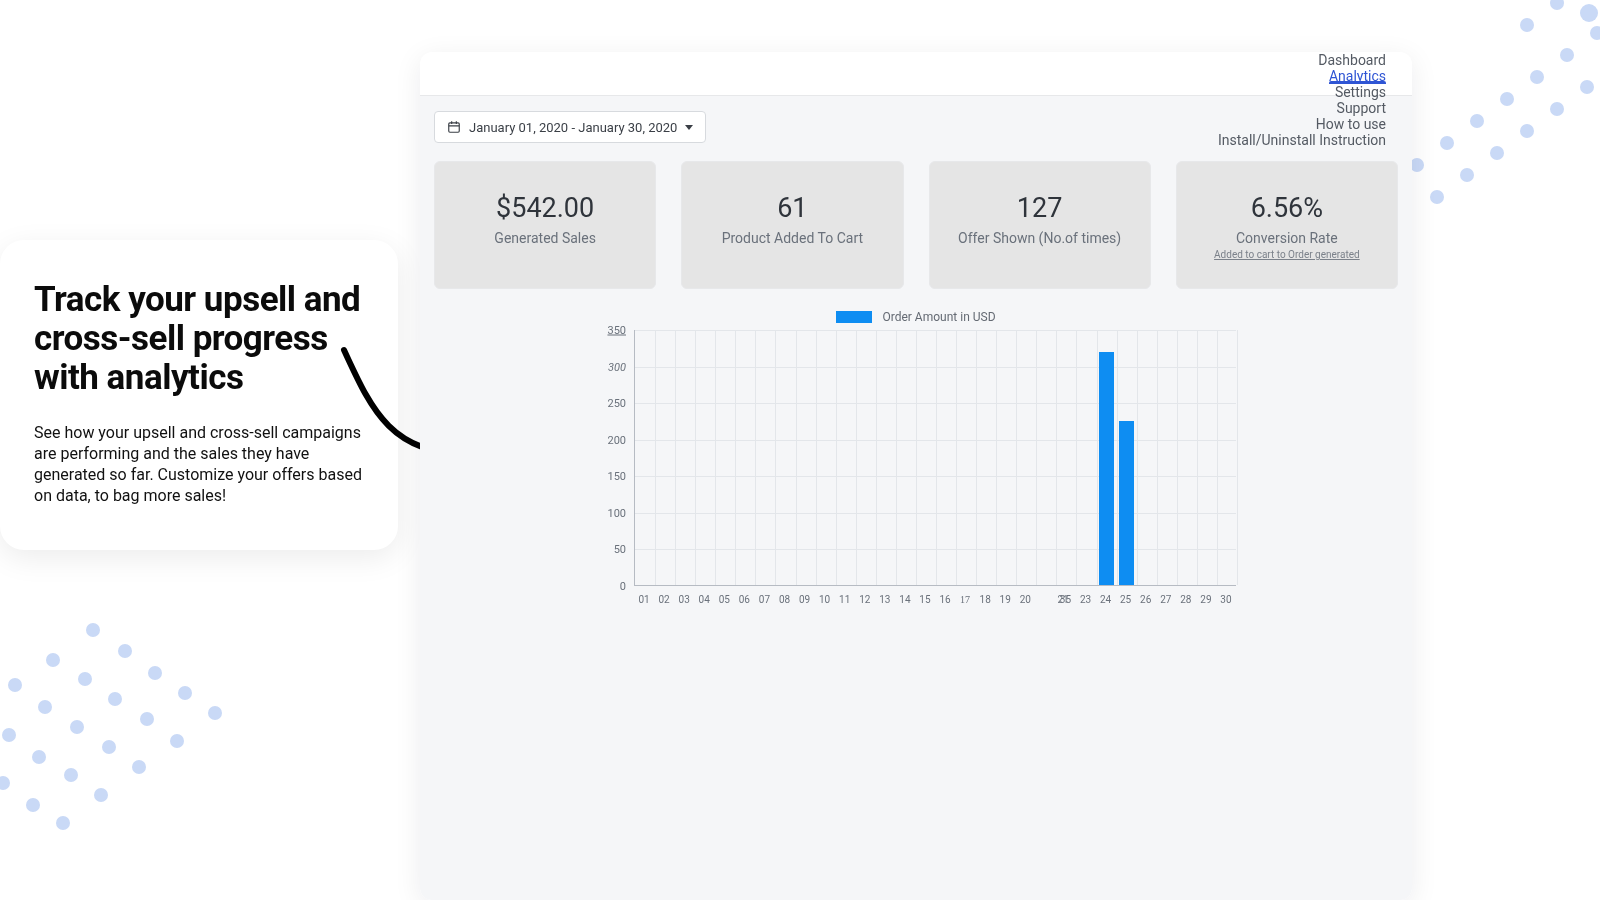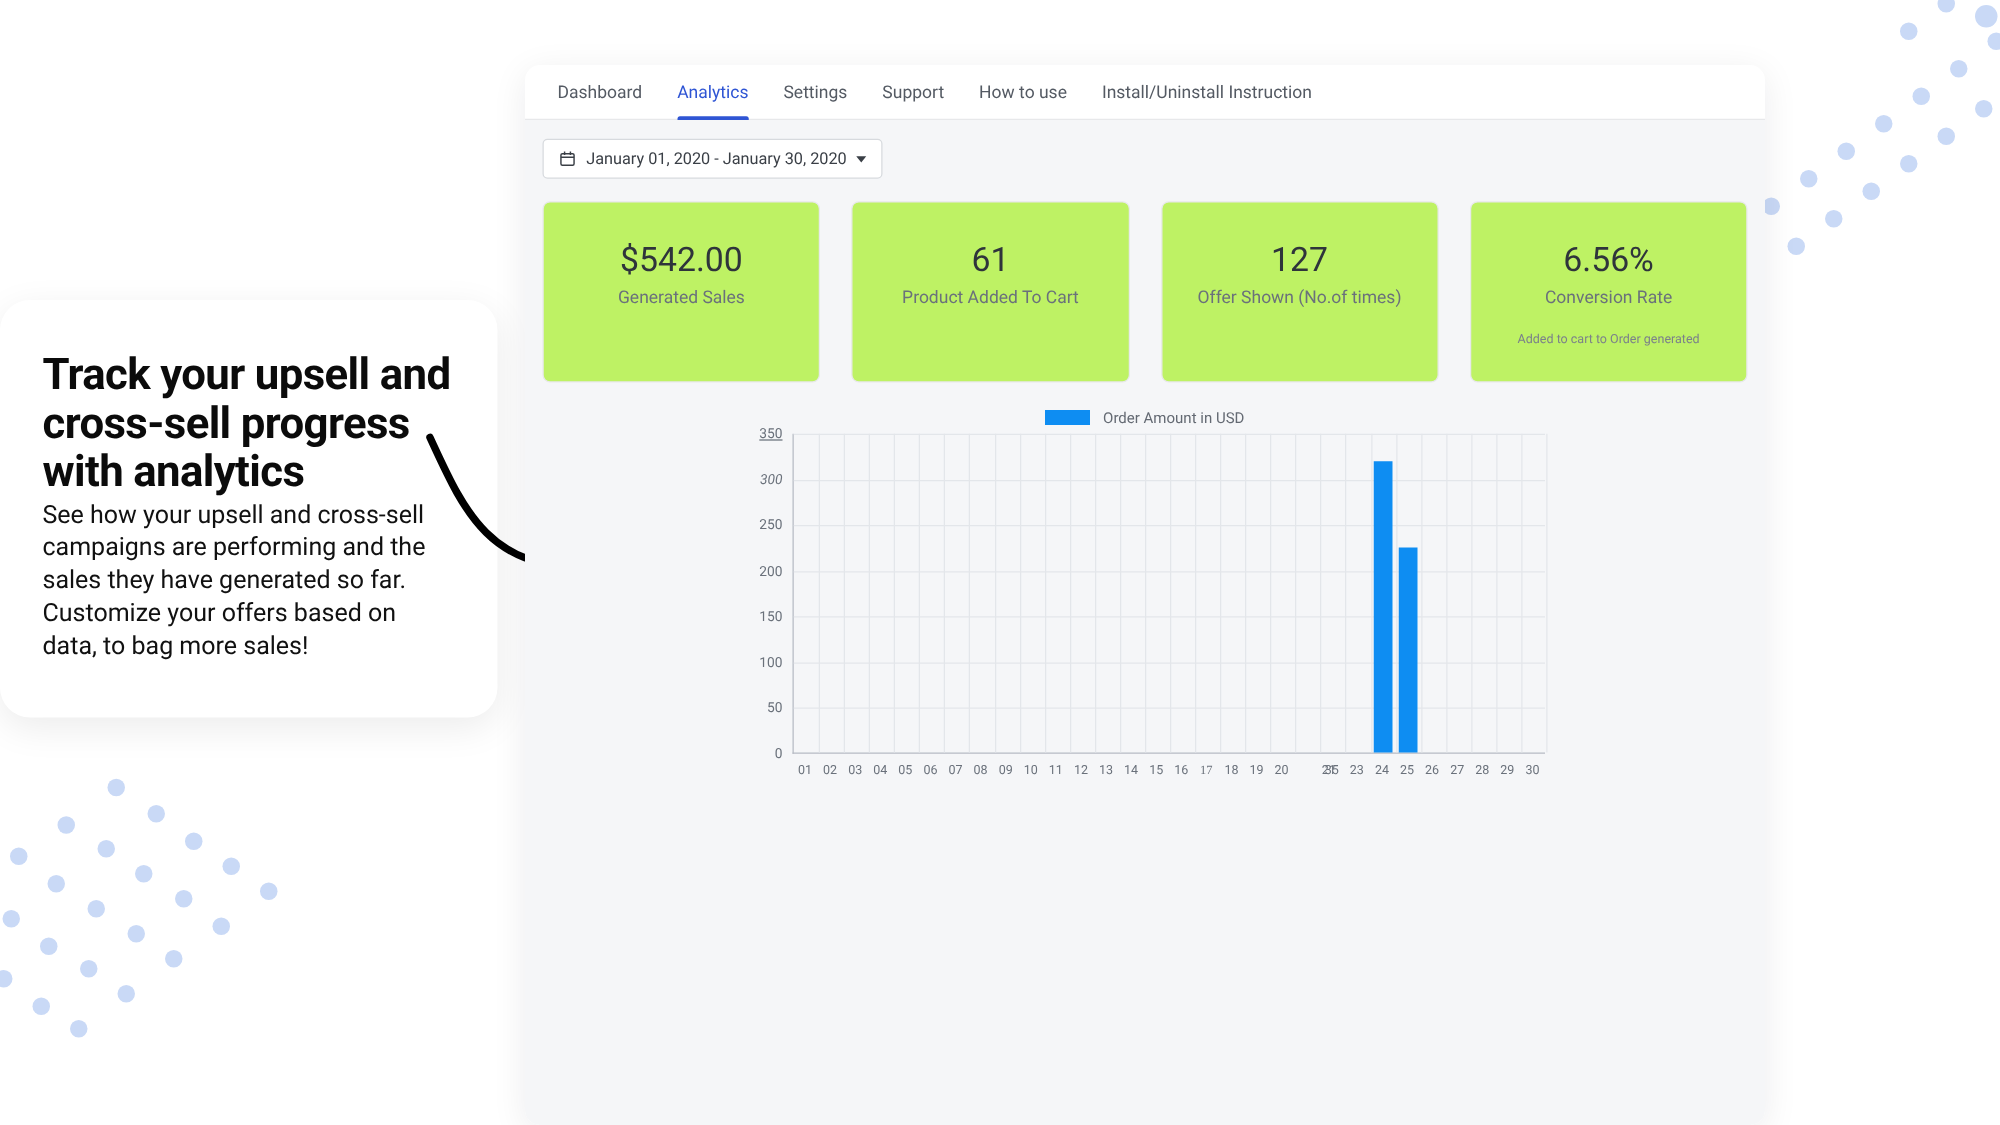--- a/index.html
+++ b/index.html
@@ -7,41 +7,41 @@
 
   
   .dots { position: absolute; pointer-events: none; }
   .dots.topright { top: -10px; right: -30px; width: 260px; height: 240px; }
   .dots.left { top: 620px; left: -10px; width: 300px; height: 240px; }
   .dot { position: absolute; width: 14px; height: 14px; border-radius: 50%; background: #c9d9f6; }
 
   
   .callout { position: absolute; left: 0; top: 240px; width: 398px; background: #fff; border-radius: 24px; padding: 40px 34px 44px 34px; box-shadow: 0 8px 30px rgba(0,0,0,0.08); }
   .callout h1 { font-size: 35px; line-height: 1.12; font-weight: 700; color: #0b0b0b; letter-spacing: -0.5px; }
-  .callout p { font-size: 20px; line-height: 1.32; color: #111; }
+  .callout p { margin-top: 24px; font-size: 16px; line-height: 1.32; color: #111; }
 
   .arrow { position: absolute; left: 330px; top: 346px; pointer-events: none; }
 
   
   .app { position: absolute; left: 420px; top: 52px; right: 188px; bottom: 0; width: 992px; background: #fff; border-radius: 12px; box-shadow: 0 6px 28px rgba(16,24,40,0.08); overflow: hidden; display: flex; flex-direction: column; }
-  .tabs { display: flex; align-items: center; height: 44px; padding: 0 12px; border-bottom: 1px solid #e7e8ea; }
+  .tabs { display: flex; align-items: flex-end; height: 44px; padding: 0 12px; border-bottom: 1px solid #e7e8ea; flex-direction: column; }
   .tab { padding: 0 14px; height: 44px; display: flex; align-items: center; font-size: 14px; color: #545a63; cursor: pointer; position: relative; }
   .tab.active { color: #2f55d4; }
   .tab.active::after { content: ""; position: absolute; left: 14px; right: 14px; bottom: 0; height: 3px; background: #2f55d4; border-radius: 2px 2px 0 0; }
 
   .app-body { flex: 1; background: #f5f6f8; padding: 15px 14px 20px 14px; }
 
   .daterange { display: inline-flex; align-items: center; gap: 8px; height: 32px; padding: 0 12px; background: #fff; border: 1px solid #d7dade; border-radius: 4px; font-size: 13px; color: #3a3f46; cursor: pointer; }
   .caret { width: 0; height: 0; border-left: 4px solid transparent; border-right: 4px solid transparent; border-top: 5px solid #3a3f46; }
 
   .stats { display: flex; gap: 25px; margin-top: 18px; }
-  .card { flex: 1; background: #bef264; border: 1px solid #e7e8ea; border-radius: 6px; padding: 30px 10px 28px; text-align: center; }
+  .card { flex: 1; background: #e5e5e5; border: 1px solid #e7e8ea; border-radius: 6px; padding: 30px 10px 28px; text-align: center; }
   .card .value { font-size: 27px; color: #2f343b; font-weight: 400; }
   .card .label { margin-top: 6px; font-size: 14px; color: #6a717b; }
-  .card .sublabel { margin-top: 20px; font-size: 10px; color: #7b818a; }
+  .card .sublabel { margin-top: 3px; font-size: 10px; color: #7b818a; text-decoration: underline; }
 
   .chart-wrap { margin-top: 21px; display: flex; flex-direction: column; align-items: center; }
   .legend { display: flex; align-items: center; gap: 10px; font-size: 12px; color: #646a73; margin-bottom: 6px; }
   .legend .swatch { width: 36px; height: 12px; background: #0e8df2; }
 
   .chart { position: relative; width: 640px; height: 280px; }
   .plot { position: absolute; left: 38px; right: 0; top: 0; bottom: 24px; border-bottom: 1px solid #b6bbc3; border-left: 1px solid #b6bbc3; }
   .grid-h, .grid-v { position: absolute; background: #e3e6ea; }
   .grid-h { left: 0; right: 0; height: 1px; }
   .grid-v { top: 0; bottom: 0; width: 1px; }

